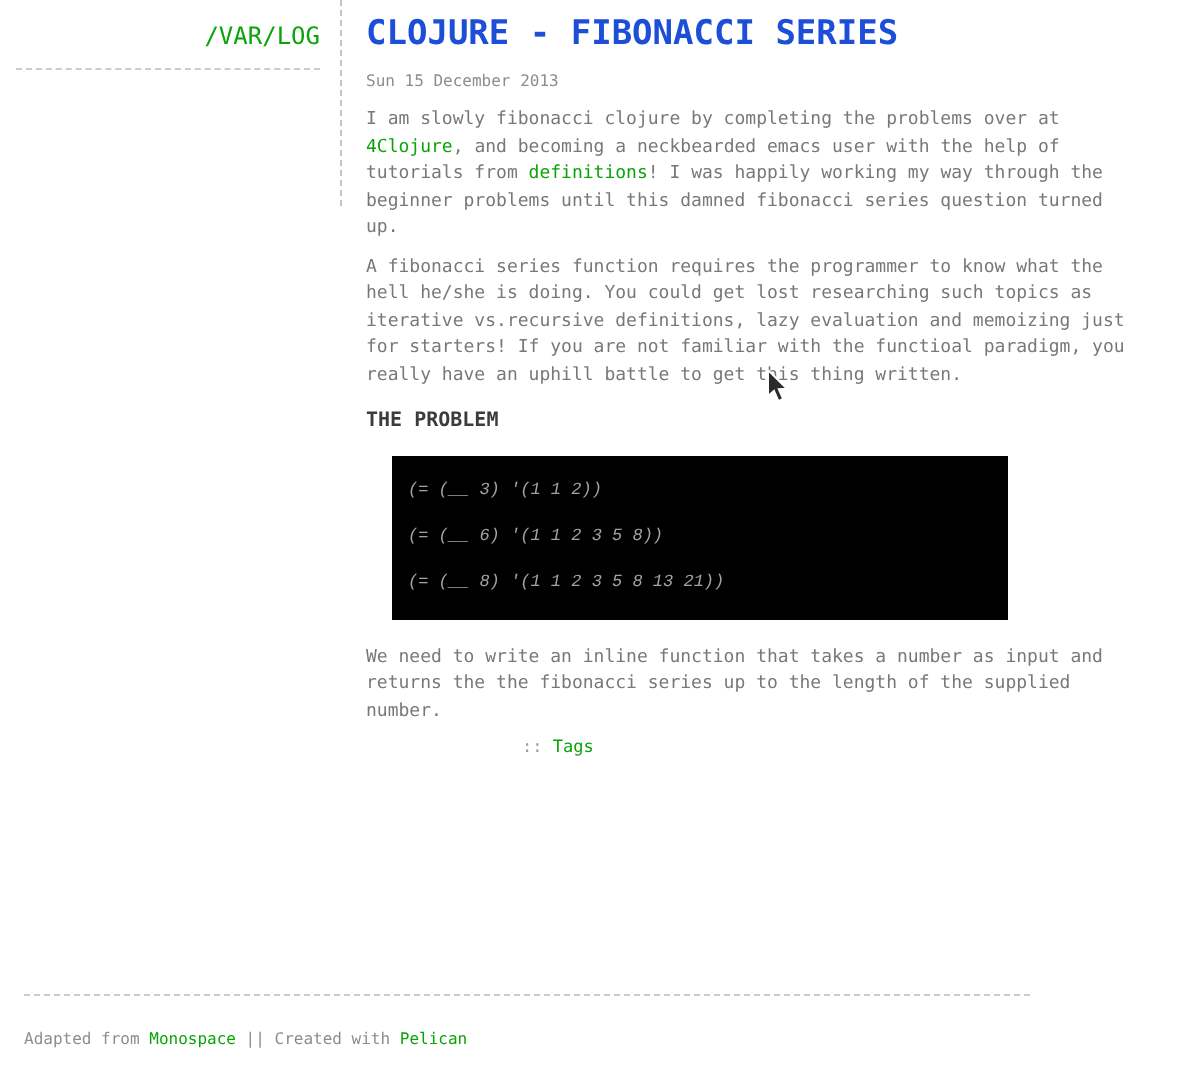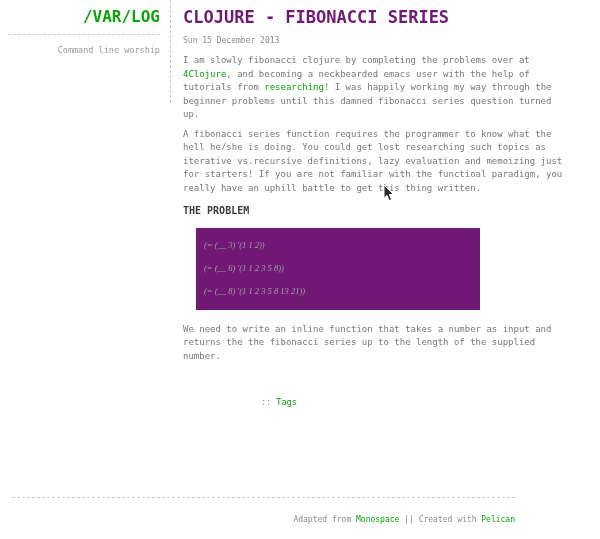--- a/index.html
+++ b/index.html
@@ -12,93 +12,92 @@
     overflow: hidden;
   }
   a { text-decoration: none; cursor: pointer; }
   .lnk { color: #0aa40a; }
   
   .sidebar {
     position: absolute; top: 7px; left: 0;
     width: 160px; text-align: right;
   }
   .site-title {
-    color: #0aa40a; font-weight: bold; font-size: 16px;
+    color: #0aa40a; font-weight: normal; font-size: 12px;
     display: inline-block;
   }
   .sidebar-divider {
     border: 0; border-top: 1px dashed #cccccc;
     margin: 8px 0 10px 8px; height: 0;
   }
   .tagline { color: #9a9a9a; font-size: 8.5px; }
   .vdivider {
     position: absolute; left: 170px; top: 0;
     height: 103px; width: 0;
     border-left: 1px dashed #c4c4c4;
   }
   
   .content {
     position: absolute; left: 183px; top: 0;
     width: 390px;
   }
   .article-title {
-    color: #701a75; font-weight: bold; font-size: 17px;
+    color: #1d4ed8; font-weight: bold; font-size: 17px;
     margin: 7px 0 9px 0; letter-spacing: 0;
   }
   .date { font-size: 8px; color: #8d8d8d; margin: 0 0 9px 0; }
   .content p {
     font-size: 9px; line-height: 13.5px; color: #787878;
     margin: 0 0 6px 0;
   }
   .content h2 {
     font-size: 10px; color: #3c3c3c; font-weight: bold;
     margin: 10px 0 7px 0;
   }
   .code {
-    background: #701a75;
+    background: #000000;
     color: #a2a2a2;
-    font-family: Liberation Serif, serif;
+    font-family: Liberation Mono, monospace;
     font-style: italic;
     font-size: 8.5px; line-height: 11.5px;
     margin: 12px 0 13px 13px;
     padding: 12px 8px 12px 8px;
-    width: 284px;
+    width: 308px;
     white-space: pre;
     overflow: hidden;
   }
-  .tags-line { margin: 34px 0 0 78px; font-size: 8.5px; }
+  .tags-line { margin: 6px 0 0 78px; font-size: 8.5px; }
   .tags-prefix { color: #9a9a9a; }
   
   .footer {
     position: absolute; left: 12px; top: 497px;
     width: 503px;
     border-top: 1px dashed #cccccc;
-    text-align: right;
+    text-align: left;
     padding-top: 17px;
     font-size: 8px; color: #8d8d8d;
   }
   
   .cursor { position: absolute; left: 383px; top: 185px; }
 </style>
 </head>
 <body>
 
 <div class="sidebar">
   <a class="site-title">/VAR/LOG</a>
   <hr class="sidebar-divider">
-  <div class="tagline">Command line worship</div>
 </div>
 
 <div class="vdivider"></div>
 
 <main class="content">
   <h1 class="article-title">CLOJURE - FIBONACCI SERIES</h1>
   <div class="date">Sun 15 December 2013</div>
 
-  <p><span>I am slowly fibonacci clojure by completing the problems over at </span><a class="lnk">4Clojure</a><span>, and becoming a neckbearded emacs user with the help of tutorials from </span><a class="lnk">researching</a><span>! I was happily working my way through the beginner problems until this damned fibonacci series question turned up.</span></p>
+  <p><span>I am slowly fibonacci clojure by completing the problems over at </span><a class="lnk">4Clojure</a><span>, and becoming a neckbearded emacs user with the help of tutorials from </span><a class="lnk">definitions</a><span>! I was happily working my way through the beginner problems until this damned fibonacci series question turned up.</span></p>
 
   <p>A fibonacci series function requires the programmer to know what the hell he/she is doing. You could get lost researching such topics as iterative vs.recursive definitions, lazy evaluation and memoizing just for starters! If you are not familiar with the functioal paradigm, you really have an uphill battle to get this thing written.</p>
 
   <h2>THE PROBLEM</h2>
 
   <pre class="code">(= (__ 3) '(1 1 2))
 
 (= (__ 6) '(1 1 2 3 5 8))
 
 (= (__ 8) '(1 1 2 3 5 8 13 21))</pre>

